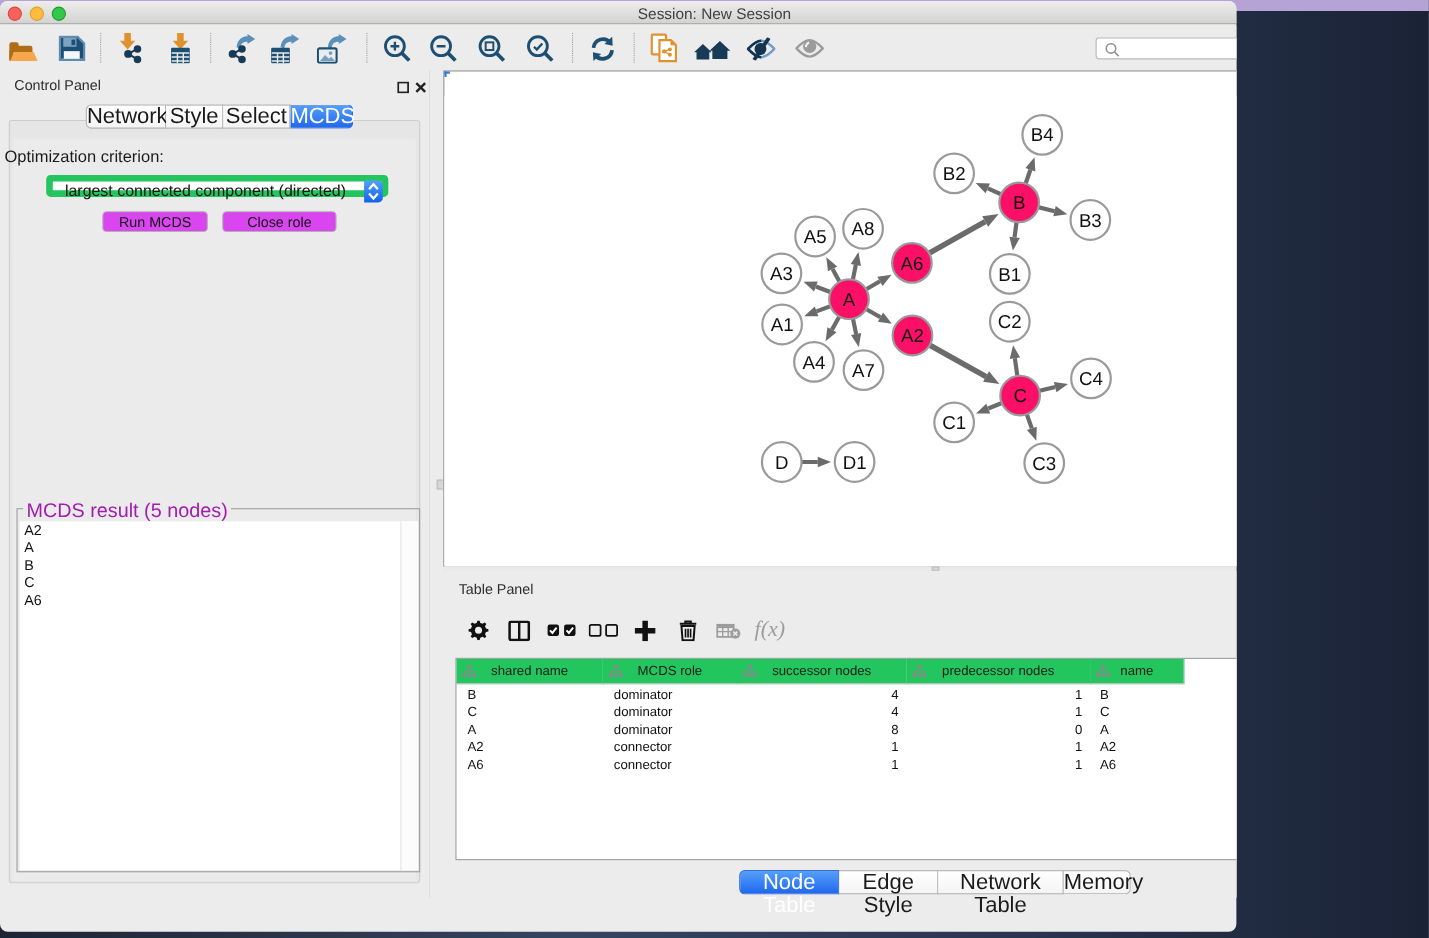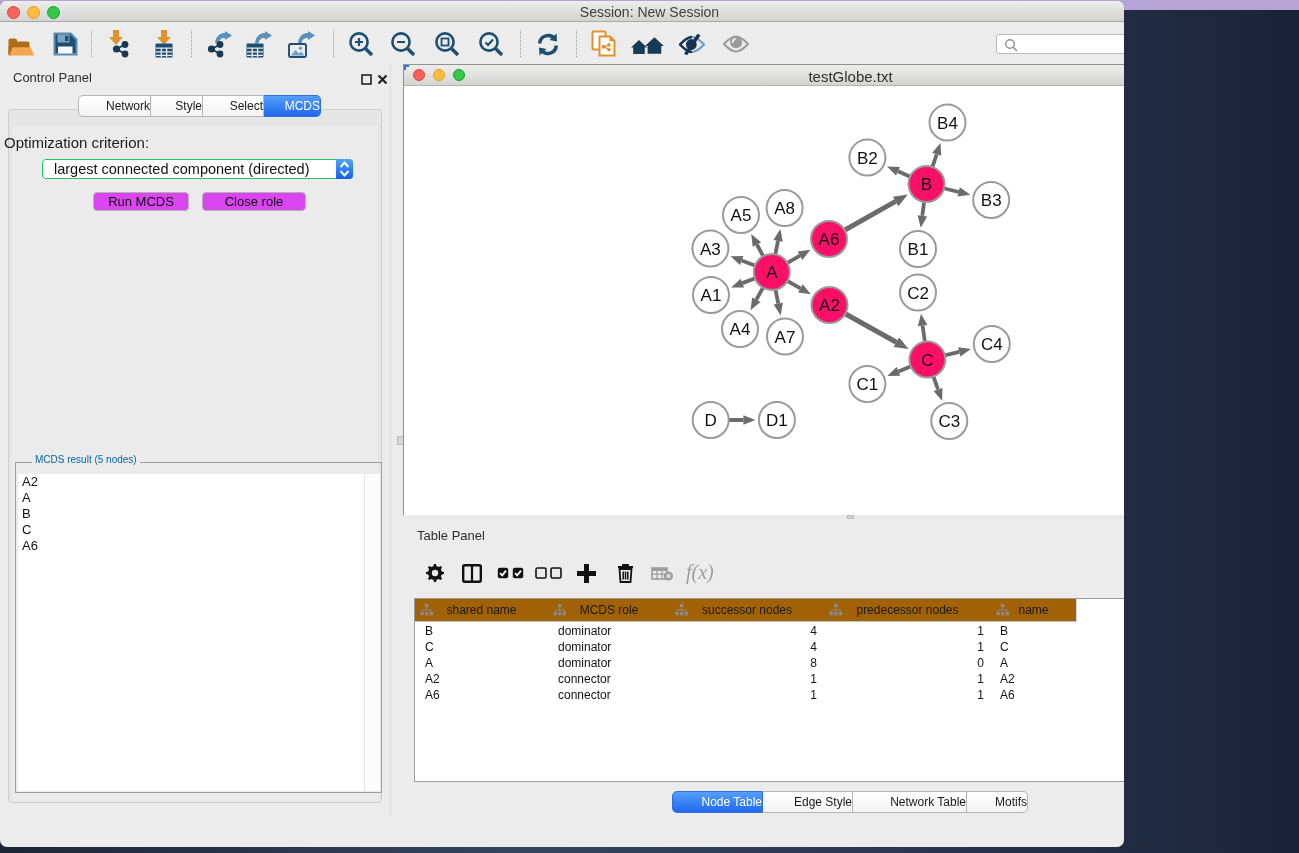--- a/index.html
+++ b/index.html
@@ -13,45 +13,45 @@
 #toolbar{left:0;top:22px;width:1299px;height:41px;background:#ececec}
 .vsep{top:7px;height:27px;width:0;border-left:1px dotted #9f9f9f}
 #search{left:996px;top:11px;width:294px;height:20px;background:#fff;border:1px solid #b9b9b9;border-radius:3px}
 #main{left:0;top:63px;width:1299px;height:752px;background:#e9e9e9}
 
 #cp{left:0;top:0;width:390px;height:752px;background:#ececec}
 #cpTitle{left:13px;top:6px;font-size:13px;color:#2d2d2d}
 #cpPane{left:8px;top:45px;width:374px;height:694px;background:#e6e6e6;border:1px solid #cdcdcd;border-radius:3px}
 #cpInner{left:3px;top:16px;width:366px;height:675px;background:#ebebeb}
 .tabrow{top:31px;height:22px;font-size:13px;color:#1a1a1a}
-.tab{position:absolute;top:0;height:22px;background:linear-gradient(#ffffff,#f4f4f4);border:1px solid #b5b5b5;text-align:right;line-height:21px;font-size:12px}
+.tab{position:absolute;top:0;height:22px;background:linear-gradient(#ffffff,#f4f4f4);border:1px solid #b5b5b5;text-align:center;line-height:21px;font-size:20px}
 .tabsel{background:linear-gradient(#559ff9,#2168ee);color:#fff;border-color:#2e6edd}
 #optlab{left:4px;top:70px;width:390px;font-size:15px;color:#1c1c1c}
-#combo{left:42px;top:95px;width:311px;height:20px;background:#fff;border:1px solid #22c55e;border-radius:4px;font-size:14.5px;color:#111;line-height:18px;padding-left:11px}
+#combo{left:42px;top:95px;width:311px;height:20px;background:#fff;border:6px solid #22c55e;border-radius:4px;font-size:14.5px;color:#111;line-height:18px;padding-left:11px}
 #comboBtn{right:-1px;top:-1px;width:17px;height:20px;border-radius:0 4px 4px 0;background:linear-gradient(#52a1f9,#1460ec)}
 .btn{position:absolute;top:128px;height:19px;background:#d946ef;border:1px solid #b2b2b2;border-radius:4px;font-size:13px;color:#111;text-align:center;line-height:17px}
 #fs{left:15px;top:398px;width:367px;height:331px;border:1px solid #9e9e9e}
-#fsLegend{position:absolute;left:16px;top:-9px;background:#ebebeb;padding:0 3px;font-size:10px;color:#0369a1}
+#fsLegend{position:absolute;left:5px;top:-9px;background:#ebebeb;padding:0 3px;font-size:18px;color:#a21caf}
 #fsList{position:absolute;left:2px;top:11px;width:362px;height:317px;background:#fff;font-size:13px;color:#111}
 #fsList div{padding-left:4px;height:16px;line-height:16px}
 #fsScroll{position:absolute;right:2px;top:11px;width:15px;height:317px;background:#fcfcfc;border-left:1px solid #e3e3e3}
 
 #vsplit{left:390px;top:0;width:13px;height:752px;background:#ececec;border-left:1px solid #dddddd}
 #vgrip{left:397px;top:372px;width:7px;height:9px;background:#d6d6d6;border:1px solid #bdbdbd}
 #hgrip{left:847px;top:451px;width:7px;height:4px;background:#d6d6d6;border:1px solid #bdbdbd}
 
 #net{left:403px;top:0;width:895px;height:451px;background:#fff;border:1px solid #919191}
 #netTitle{left:0;top:0;width:893px;height:21px;background:linear-gradient(#ededec,#d4d4d3);border-bottom:1px solid #b2b2b2}
 #netName{width:100%;text-align:center;top:3px;font-size:15px;color:#2f2f2f}
 #canvas{left:0;top:22px;width:893px;height:428px;background:#fff}
 
 #tp{left:403px;top:455px;width:896px;height:297px;background:#ececec}
 #tpTitle{left:14px;top:9px;font-size:13px;color:#2d2d2d}
 #tbl{left:11px;top:79px;width:874px;height:184px;background:#fff;border:1px solid #9b9b9b}
-.hcell{position:absolute;top:0;height:23px;background:#a16207;border-right:1px solid #d8d8d8;border-bottom:1px solid #c4c4c4;font-size:12px;color:#1a1a1a;text-align:center;line-height:23px}
+.hcell{position:absolute;top:0;height:23px;background:#22c55e;border-right:1px solid #d8d8d8;border-bottom:1px solid #c4c4c4;font-size:12px;color:#1a1a1a;text-align:center;line-height:23px}
 .trow{position:absolute;height:16px;font-size:12px;color:#111;line-height:16px}
 .tabs2{top:272px;height:22px;font-size:13px;color:#1a1a1a}
 
 #status{left:0;top:815px;width:1299px;height:32px;background:#ececec;border-top:1px solid #cccccc}
 #sbtn{left:9px;top:8px;width:29px;height:20px;background:#f2f2f2;border:1px solid #ababab}
 #mem{left:1214px;top:7px;width:75px;height:23px;background:#f8f8f8;border:1px solid #a8a8a8;font-size:12px;color:#111}
 </style></head>
 <body>
 <div class="abs" id="deskTop"></div>
 <div class="abs" id="win">
@@ -224,26 +224,20 @@
             <div>C</div>
             <div>A6</div>
           </div>
         <div id="fsScroll"></div>
       </div>
     </div>
     <div class="abs" id="vsplit"></div>
     <div class="abs" id="vgrip"></div>
     <div class="abs" id="net">
       <div class="abs" style="left:0;top:0;width:5px;height:5px;border-left:2px solid #3a76d6;border-top:2px solid #3a76d6;z-index:5"></div>
-        <div class="abs" id="netTitle">
-        <div class="abs tl" style="left:9px;width:12px;height:12px;top:4px;background:#f7635c;border:1px solid #e0443e"></div>
-        <div class="abs tl" style="left:29px;width:12px;height:12px;top:4px;background:#fcbc40;border:1px solid #dfa023"></div>
-        <div class="abs tl" style="left:49px;width:12px;height:12px;top:4px;background:#34c849;border:1px solid #1f9a31"></div>
-        <div class="abs" id="netName">testGlobe.txt</div>
-      </div>
       <div class="abs" id="canvas">
         <svg width="893" height="428" viewBox="0 0 893 428" style="position:absolute;left:0;top:0">
 <line x1="367.8" y1="185.0" x2="338.3" y2="196.1" stroke="#6b6b6b" stroke-width="3.8"></line>
 <polygon points="327.1,200.4 336.7,191.7 340.0,200.6" fill="#6b6b6b"></polygon>
 <line x1="367.8" y1="185.0" x2="337.7" y2="173.5" stroke="#6b6b6b" stroke-width="3.8"></line>
 <polygon points="326.5,169.2 339.4,169.0 336.0,177.9" fill="#6b6b6b"></polygon>
 <line x1="367.8" y1="185.0" x2="352.3" y2="212.7" stroke="#6b6b6b" stroke-width="3.8"></line>
 <polygon points="346.5,223.2 348.2,210.4 356.5,215.1" fill="#6b6b6b"></polygon>
 <line x1="367.8" y1="185.0" x2="352.9" y2="157.5" stroke="#6b6b6b" stroke-width="3.8"></line>
 <polygon points="347.2,146.9 357.1,155.2 348.7,159.7" fill="#6b6b6b"></polygon>
@@ -435,17 +429,17 @@
           <div class="trow" style="left:10px;top:88px;width:120px">A6</div>
           <div class="trow" style="left:143px;top:88px;width:120px">connector</div>
           <div class="trow" style="left:256px;top:88px;width:146px;text-align:right">1</div>
           <div class="trow" style="left:410px;top:88px;width:159px;text-align:right">1</div>
           <div class="trow" style="left:585px;top:88px;width:80px">A6</div>
       </div>
       <div class="abs tabs2" style="left:0;width:896px">
         <div class="tab tabsel" style="left:269px;width:91px;border-radius:5px 0 0 5px">Node Table</div>
         <div class="tab" style="left:360px;width:90px;border-left:none">Edge Style</div>
         <div class="tab" style="left:450px;width:114px;border-left:none">Network Table</div>
-        <div class="tab" style="left:564px;width:61px;border-left:none;border-radius:0 5px 5px 0">Motifs</div>
+        <div class="tab" style="left:564px;width:61px;border-left:none;border-radius:0 5px 5px 0">Memory</div>
       </div>
     </div>
   </div>
 </div>
 
 </body></html>

